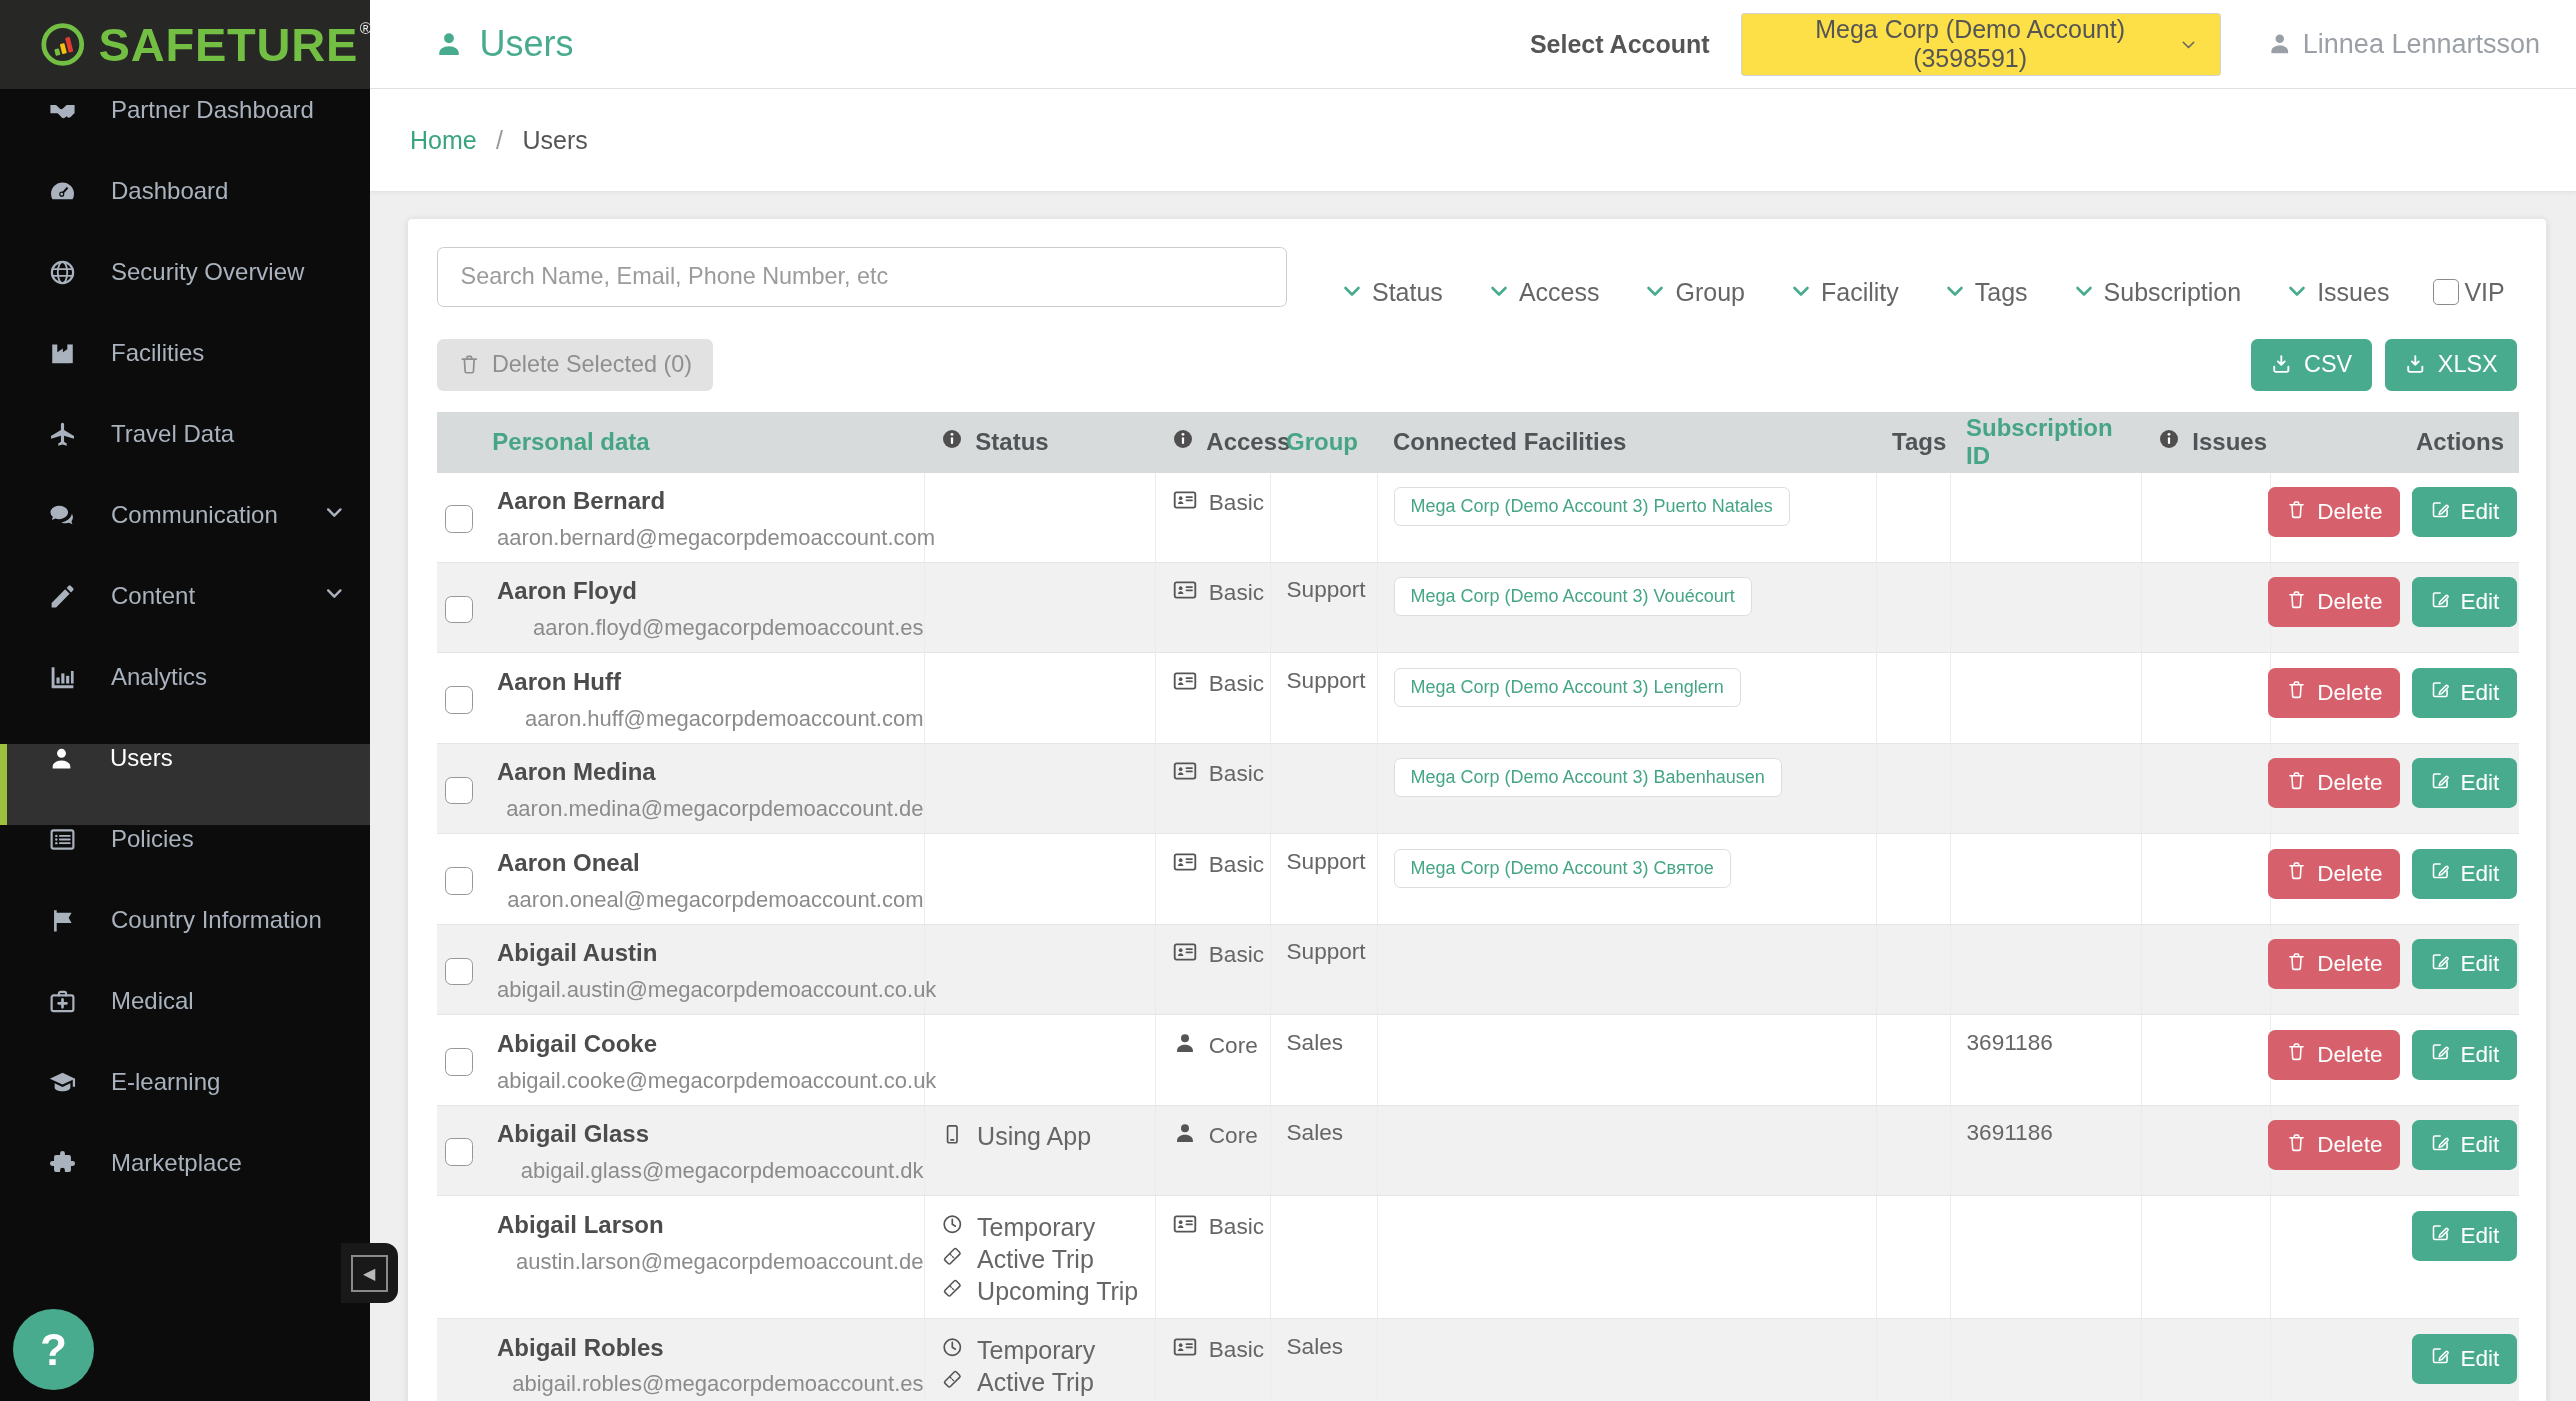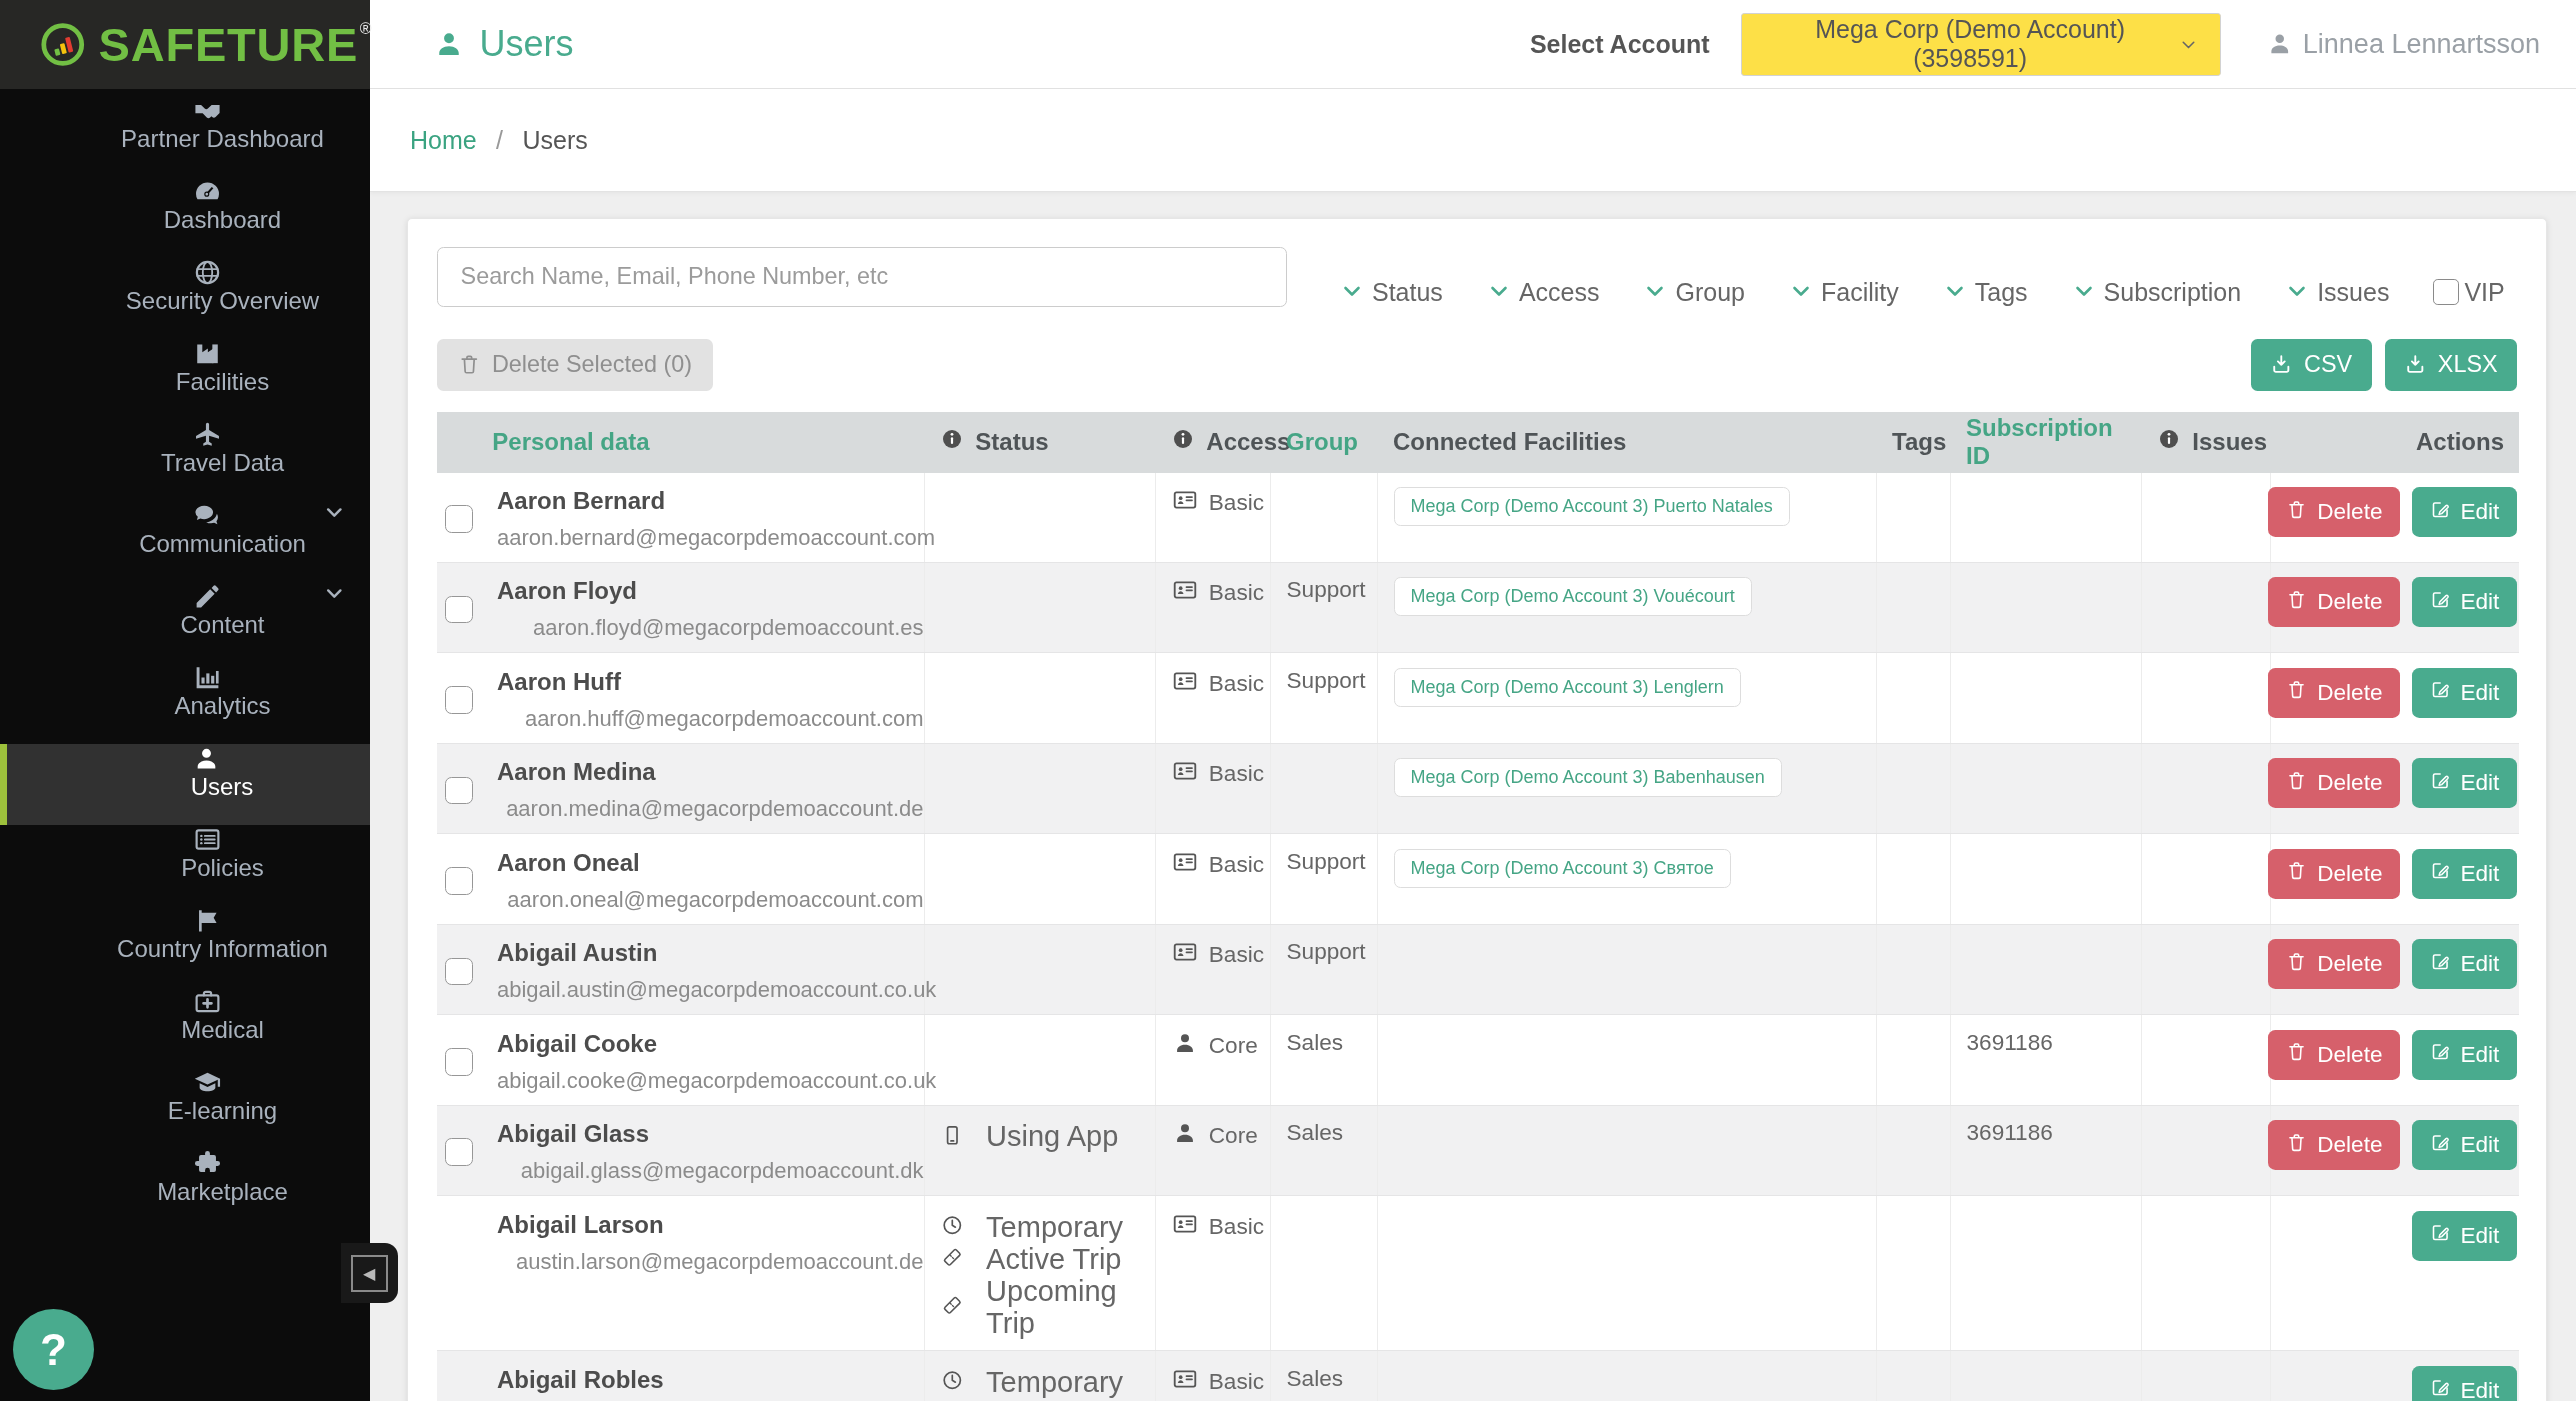--- a/index.html
+++ b/index.html
@@ -6,22 +6,22 @@
   html,body { width:2576px; height:1401px; overflow:hidden;
     font-family:"Liberation Sans", sans-serif; background:#efefef; color:#555; }
 
   
   .sidebar { position:fixed; left:0; top:0; width:370px; height:1401px; background:#0c0c0c; z-index:20; }
   .brand { height:89px; background:#272725; display:flex; align-items:center; padding-left:40px; }
   .brand svg { width:61px; height:61px; }
   .brand-word { font-size:47px; font-weight:700; color:#72bf44; letter-spacing:0.8px; margin-left:13px; }
   .brand-reg { color:#e8e8e8; font-size:16px; vertical-align:top; position:relative; top:-16px; left:1.6px; }
   .nav { padding-top:6.5px; }
-  .nav-item { height:81px; display:flex; align-items:center; padding-left:44px; color:#a9b2bd;
-    font-size:24px; cursor:pointer; position:relative;flex-direction:column; }
+  .nav-item { height:81px; display:flex; align-items:flex-start; padding-left:44px; color:#a9b2bd;
+    font-size:24px; cursor:pointer; position:relative; }
   .nav-item .ni-icon { width:36px; height:29px; display:inline-flex; justify-content:center; }
   .nav-item .ni-icon svg { width:29px; height:29px; }
   .nav-item .ni-label { margin-left:31px; }
   .nav-item.active { background:#313131; color:#fff; border-left:7.3px solid #9dc13c; padding-left:36px; }
   .nav-item .ni-chevron { position:absolute; right:24px; width:22.6px; height:22.6px; }
   .collapse-tab { position:fixed; left:341px; top:1243px; width:57px; height:60px; background:#191919;
     border-radius:0 13px 13px 0; display:flex; align-items:center; z-index:30; cursor:pointer; }
   .collapse-tab .sq { width:37px; height:37px; border:2.4px solid #8a8a8a; margin-left:9.7px;
     display:flex; align-items:center; justify-content:center; color:#b9b9b9; font-size:16px; }
   .help-btn { position:fixed; left:13px; top:1309px; width:81px; height:81px; border-radius:50%;
@@ -83,21 +83,21 @@
   thead th svg { width:24px; height:24px; color:#4f4f4f; }
   thead th.col-actions { text-align:right; padding-right:15px; }
   thead th.col-personal { padding-left:11.3px; }
   tbody td { border-bottom:1.6px solid #e5e5e6; vertical-align:top; padding:14.5px 0 11.3px 16px; }
   tbody tr:nth-child(even) td { background:#f1f1f2; }
   tbody td.c-sep { border-left:1.6px solid #ececec; }
   tbody td.cell-select { vertical-align:middle; padding-left:8px; }
   .row-check { width:27.5px; height:27.5px; border:1.6px solid #979797; border-radius:6.5px; background:#fff; cursor:pointer; }
   .u-name { font-size:24px; font-weight:700; color:#4c4c4c; }
   .u-email { font-size:22px; color:#8b8b8b; margin-top:9.7px;text-align:right; }
-  .status-line { display:flex; align-items:center; gap:23px; font-size:29px; color:#666; line-height:32px; }
+  .status-line { display:flex; align-items:center; gap:14px; font-size:25px; color:#666; line-height:32px; }
   .status-line svg { width:22.6px; height:22.6px; color:#555; flex:0 0 auto; }
   .access-flex { display:flex; align-items:center; gap:11.3px; font-size:22.6px; color:#666; }
   .access-flex svg { width:26px; height:26px; color:#555; }
   .group-txt, .sub-txt { font-size:22.6px; color:#666; }
   .fac-badge { display:inline-block; background:#fff; border:1.6px solid #ddd; border-radius:6.5px;
     padding:8px 16px; color:#45a585; font-size:18px; cursor:pointer; max-width:477px; white-space:nowrap;
     overflow:hidden; text-overflow:ellipsis; }
   .cell-actions { padding-right:0; }
   .actions-flex { display:flex; justify-content:flex-end; gap:11.3px; padding-right:1.6px; }
   .btn-row { display:inline-flex; align-items:center; gap:9.7px; border:none; border-radius:7.3px; height:50px;

